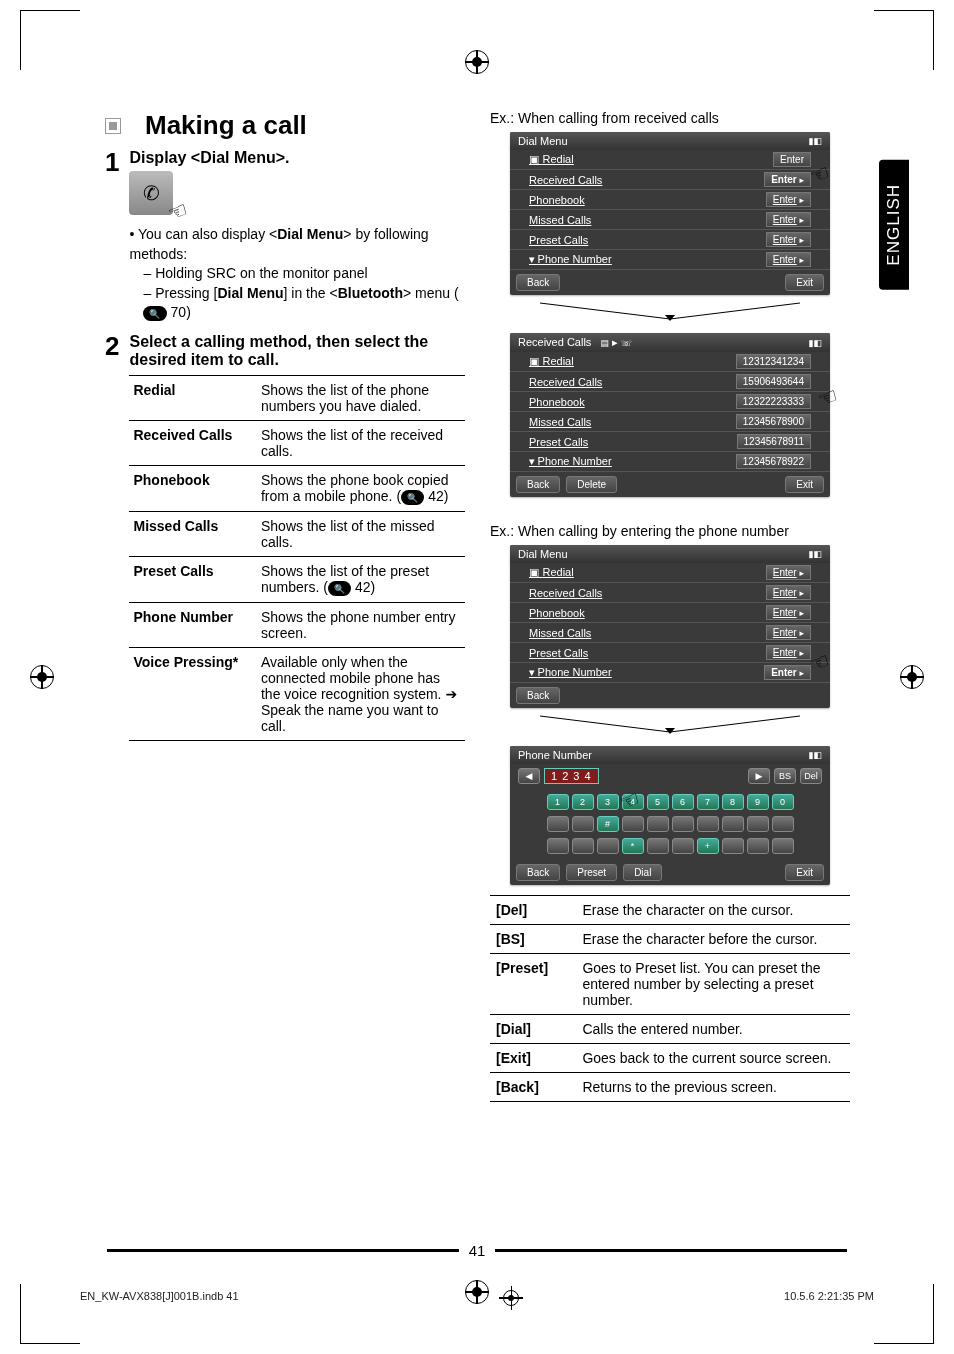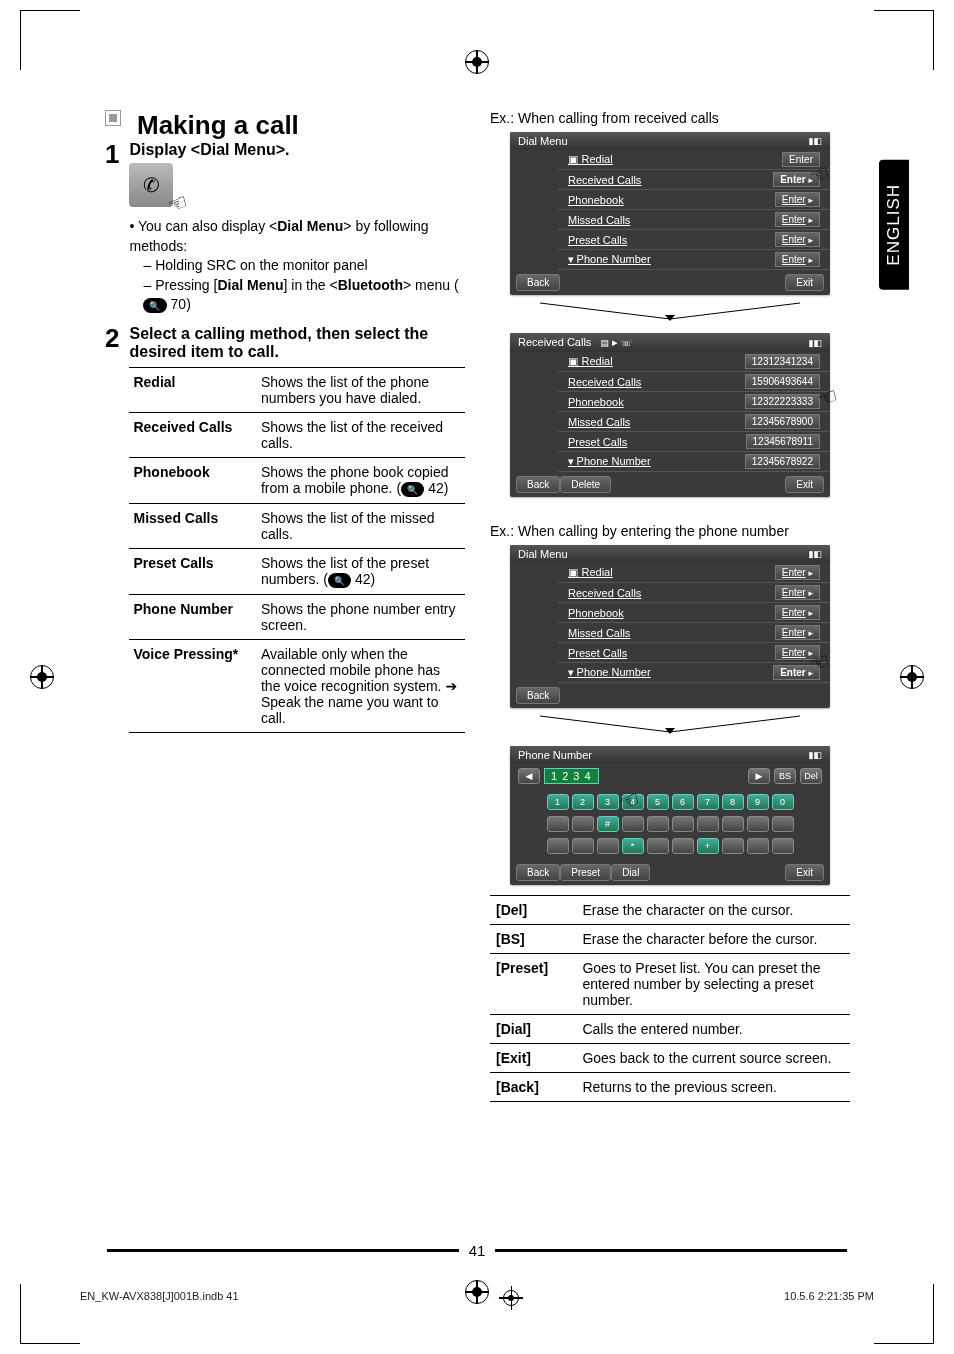--- a/index.html
+++ b/index.html
@@ -32,21 +32,21 @@
 
   .page {
     position: absolute;
     top: 110px;
     left: 105px;
     width: 745px;
     display: flex;
     gap: 25px;
   }
   .col { flex: 1; }
-  .heading-row { display: flex; align-items: flex-start; gap: 16px; }
+  .heading-row { display: flex; align-items: center; gap: 24px; margin-bottom: 8px; }
   .sq-bullet { width: 16px; height: 16px; border: 1px solid #999; background: linear-gradient(#999,#999) center/8px 8px no-repeat; }
   h2 { font-size: 26px; font-weight: 700; font-stretch: condensed; }
   .step { display: flex; gap: 10px; margin-bottom: 10px; }
   .step-num { font-size: 26px; font-weight: 900; font-stretch: condensed; line-height: 1; }
   .step-body { flex: 1; font-size: 15px; }
   .step-title { font-weight: 700; font-stretch: condensed; font-size: 16px; margin-bottom: 4px; }
   .phone-icon-box {
     width: 44px; height: 44px; background: linear-gradient(#bbb,#888);
     border-radius: 4px; display:flex; align-items:center; justify-content:center;
     margin: 4px 0 10px 0; position: relative;
@@ -67,35 +67,35 @@
   table.defs td:first-child { font-weight: 700; width: 38%; font-stretch: condensed; }
   .footnote { font-style: italic; font-size: 13px; margin-top: 8px; line-height: 1.35; }
 
   .caption { font-size: 14px; margin-bottom: 6px; }
 
   .ui-screen {
     width: 320px; background: #3a3a3a; border-radius: 2px; overflow: hidden;
     font-size: 11px; color: #fff; margin: 0 auto 6px auto; box-shadow: 0 1px 2px rgba(0,0,0,.3);
   }
   .ui-title { background: linear-gradient(#555,#333); padding: 3px 8px; display:flex; justify-content:space-between; align-items:center; font-size:11px;}
-  .ui-row { display:flex; justify-content:space-between; align-items:center; padding:2px 10px; border-bottom:1px solid #555;margin-left:48px; }
+  .ui-row { display:flex; justify-content:space-between; align-items:center; padding:2px 19px; border-bottom:1px solid #555; }
   .ui-row span:first-child { text-decoration: underline; }
   .ui-row .btn { background: linear-gradient(#666,#444); padding:1px 6px; border-radius:0; font-size:10px; border:1px solid #777;}
-  .ui-footer { display:flex; justify-content:space-between; padding:4px 6px; gap:0;}
+  .ui-footer { display:flex; justify-content:space-between; padding:4px 6px; gap:6px;}
   .ui-footer .fbtn { background: linear-gradient(#666,#444); padding:2px 10px; border-radius:3px; font-size:10px; border:1px solid #777;}
   .arrow-converge { text-align:center; margin: 2px 0 6px 0; }
   .arrow-converge svg { width: 320px; height: 22px; }
   .handpos { position:absolute; font-size:22px; transform:rotate(-20deg); pointer-events:none;}
   .screen-wrap { position: relative; }
 
   .keypad { display:flex; flex-wrap:wrap; gap:3px; padding:6px; justify-content:center;}
   .key { width:22px; height:16px; background: linear-gradient(#4a9,#275); border:1px solid #6cb; border-radius:3px; font-size:9px; display:flex; align-items:center; justify-content:center; color:#fff;}
   .key.gray { background: linear-gradient(#777,#444); border-color:#888;}
   .input-line { display:flex; align-items:center; gap:4px; padding:4px 8px;}
-  .input-box { background:#15803d; border:1px solid #6cb; padding:1px 6px; font-size:11px; letter-spacing:1px; flex:0 0 auto;}
+  .input-box { background:#7f1d1d; border:1px solid #6cb; padding:1px 6px; font-size:11px; letter-spacing:1px; flex:0 0 auto;}
 
   table.keys { width:100%; border-collapse: collapse; font-size:14px; margin-top:10px;}
   table.keys td { border-top:1px solid #000; border-bottom:1px solid #000; padding:6px 6px; vertical-align:top;}
   table.keys td:first-child { font-weight:700; width:24%;}
 
   .side-tab {
     position:absolute; top:160px; right:45px;
     background:#000; color:#fff; padding:24px 5px;
     writing-mode: vertical-rl; transform: rotate(180deg);
     font-size:17px; letter-spacing:1px; font-weight:500;

